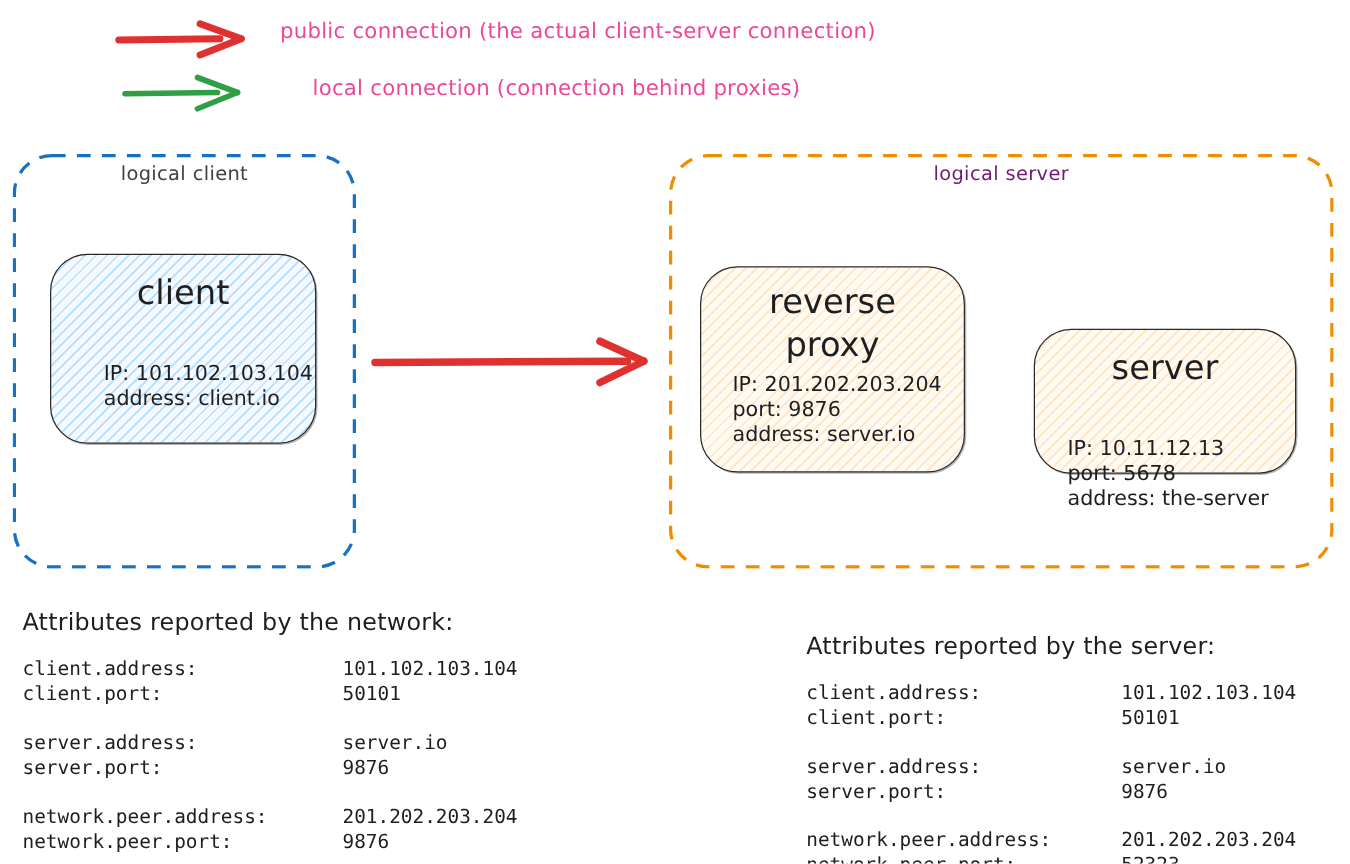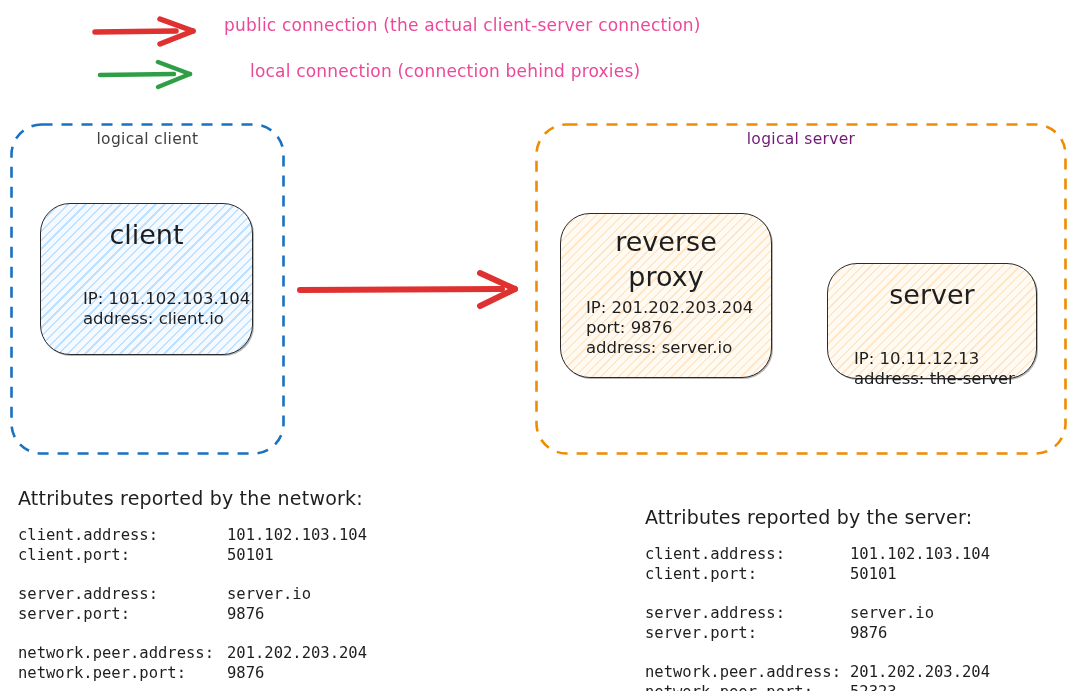--- a/index.html
+++ b/index.html
@@ -98,21 +98,21 @@
   }
   .attrs-list {
     position: absolute;
     top: 39px;
     left: 0;
     font-family: "DejaVu Sans Mono", monospace;
     font-size: 15.5px;
     line-height: 19.5px;
   }
   .attr-group { margin-bottom: 20px; }
-  .attr-row { display: flex; white-space: pre; }
+  .attr-row { display: flex; white-space: pre; gap: 47px; }
   .attr-key   { display: inline-block; }
   .attrs.left  .attr-key { width: 209px; }
   .attrs.right .attr-key { width: 205px; }
 
   svg line, svg rect { fill: none; }
 </style>
 </head>
 <body>
 
 <div class="canvas">
@@ -170,20 +170,21 @@
         <div>IP: 201.202.203.204</div>
         <div>port: 9876</div>
         <div>address: server.io</div>
       </div>
     </div>
 
     <div class="node orange-fill" style="left:292px; top:92px; width:210px; height:116px;margin-top:48px;">
       <div class="node-title">server</div>
       <div class="node-lines" style="left:26px; top:85px;">
         <div>IP: 10.11.12.13</div>
+        <div>port: 5678</div>
         <div>address: the-server</div>
       </div>
     </div>
   </div>
 
   <div class="attrs left" style="left:18px; top:487px;">
     <div class="attrs-heading">Attributes reported by the network:</div>
     <div class="attrs-list">
       <div class="attr-group">
         <div class="attr-row">

